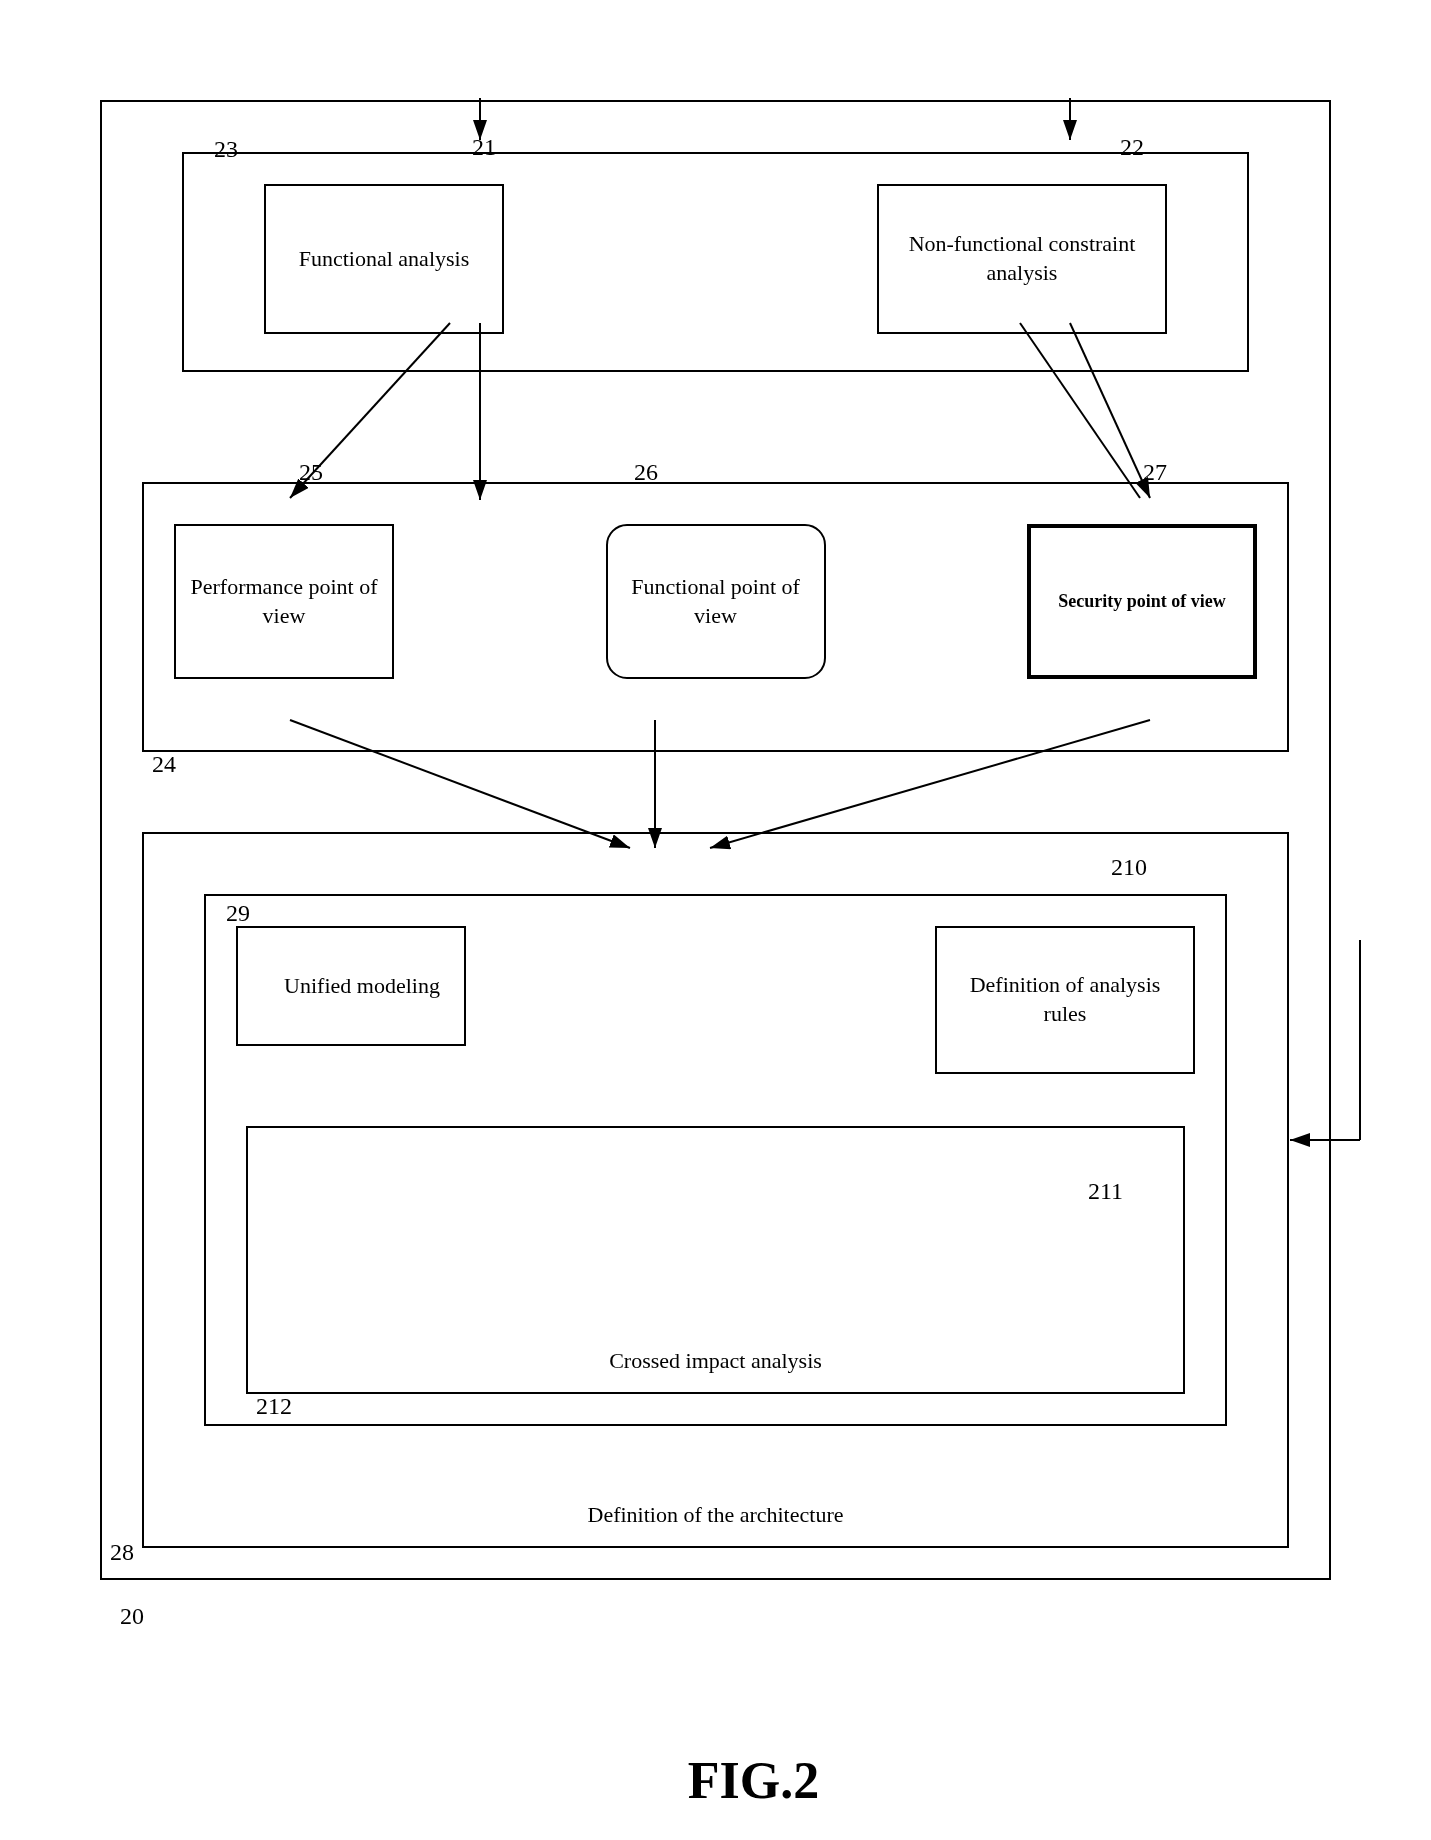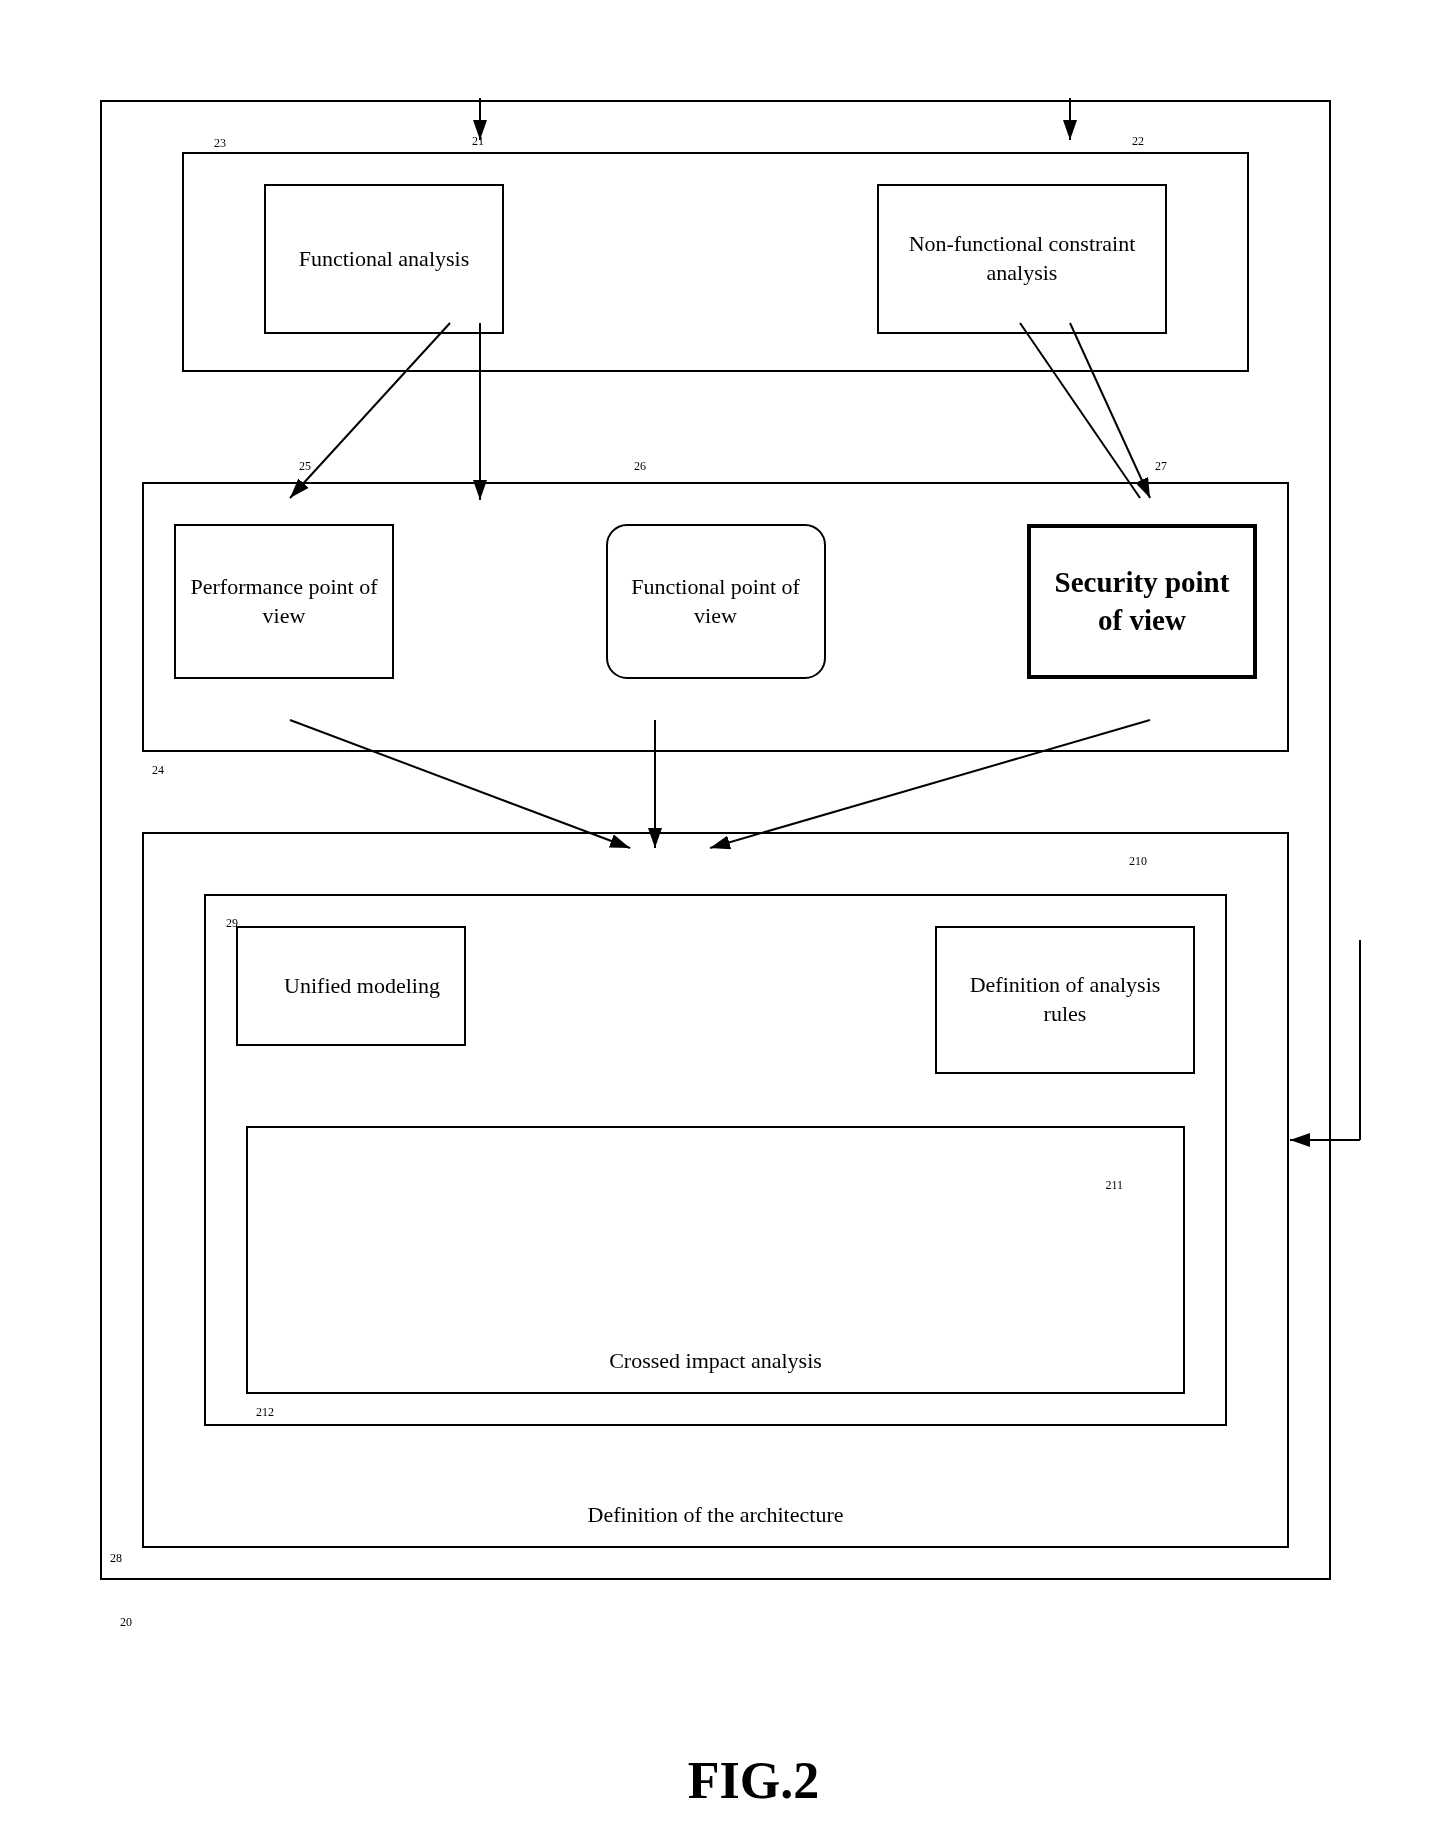--- a/index.html
+++ b/index.html
@@ -101,21 +101,21 @@
       left: 40px;
       right: 40px;
       bottom: 30px;
       border: 2px solid #000;
       background: #fff;
     }
 
     
     .ref-label {
       position: absolute;
-      font-size: 12px;
+      font-size: 24px;
       font-family: 'Times New Roman', Times, serif;
       text-align: right;
     }
 
     
     .fig-label {
       position: absolute;
       bottom: 30px;
       left: 50%;
       transform: translateX(-50%);
@@ -135,21 +135,21 @@
       pointer-events: none;
     }
 
     .label-text {
       font-size: 22px;
       line-height: 1.3;
       text-align: center;
     }
 
     .label-text-bold {
-      font-size: 29px;
+      font-size: 18px;
       font-weight: bold;
       line-height: 1.3;
       text-align: center;
     }
   </style>
 </head>
 <body>
 
 <div class="diagram-container">
 
@@ -197,21 +197,21 @@
     <div class="box-28">
 
       <span class="ref-label" style="top: 20px; right: 140px;">210</span>
 
       <div class="box-210">
 
         <div class="node-box" style="left: 30px; top: 30px; width: 230px; height: 120px; padding-left: 32px;">
           <span class="label-text">Unified modeling</span>
         </div>
 
-        <span class="ref-label" style="top: 20px; left: 20px;">29</span>
+        <span class="ref-label" style="top: 4px; left: 20px;">29</span>
 
         <div class="node-box" style="right: 30px; top: 30px; width: 260px; height: 148px;">
           <span class="label-text">Definition of analysis rules</span>
         </div>
 
         <div class="box-212">
 
           <span class="ref-label" style="bottom: -28px; left: 8px;">212</span>
 
 

